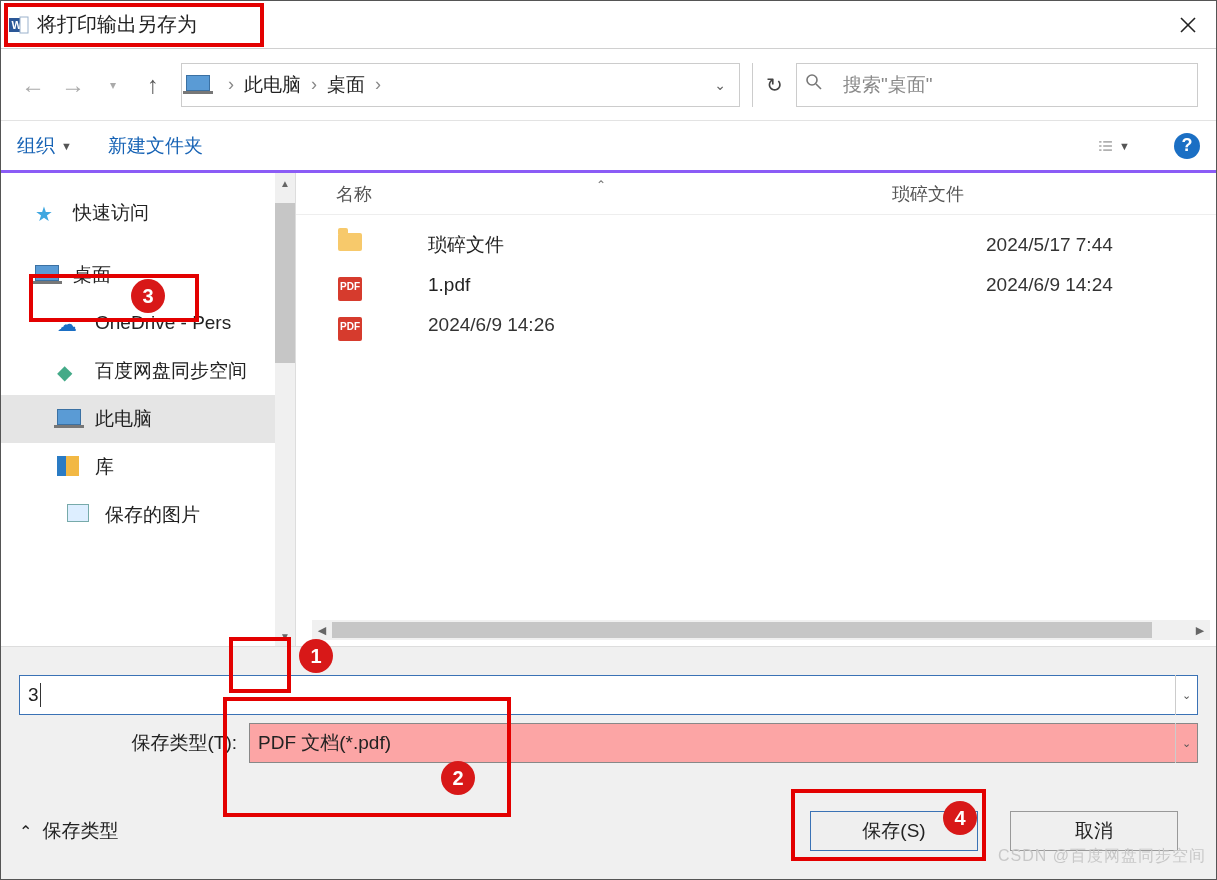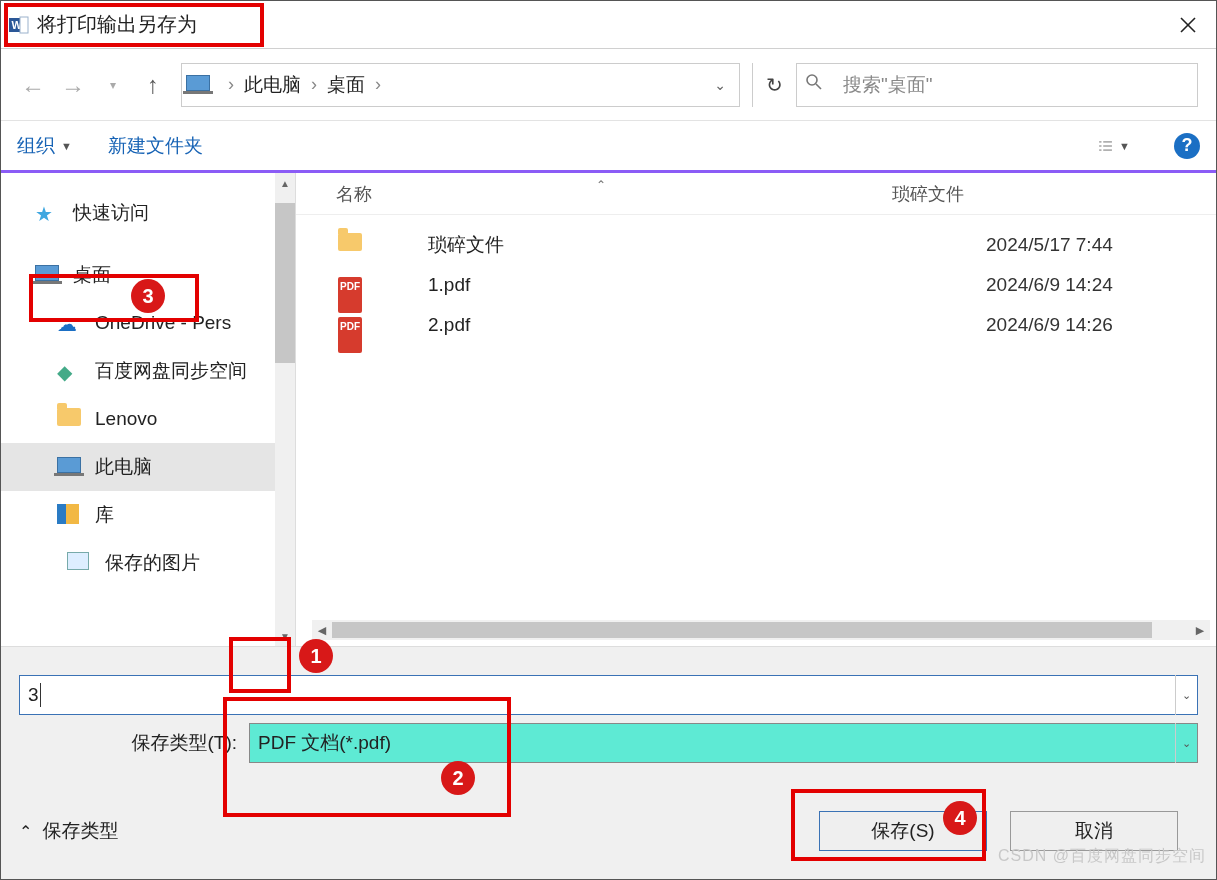--- a/index.html
+++ b/index.html
@@ -66,33 +66,33 @@
   .bottom { background: #f0f0f0; border-top: 1px solid #ddd; padding: 28px 18px 28px 18px; }
   .formrow { display: flex; align-items: center; margin-bottom: 8px; }
   .formlabel { width: 230px; text-align: right; padding-right: 12px; font-size: 19px; }
   .filename-input { flex: 1; height: 40px; border: 1px solid #888; background: #fff; display: flex; align-items: center; padding-left: 8px; font-size: 19px; }
   .filename-input .caret { border-right: 1px solid #333; height: 24px; margin-left: 1px; }
   .combo-drop { width: 22px; height: 40px; border-left: 1px solid #ccc; display: flex; align-items: center; justify-content: center; font-size: 11px; color: #555; }
 
   .actions { display: flex; align-items: center; margin-top: 48px; }
   .hide-folders { display: flex; align-items: center; font-size: 19px; }
   .hide-caret { margin-right: 10px; font-size: 16px; }
-  .btns { margin-left: auto; display: flex; gap: 23px; margin-right: 20px;}
+  .btns { margin-left: auto; display: flex; gap: 32px; margin-right: 20px;}
   .btn { width: 168px; height: 40px; border: 1px solid #999; background: #efefef; display: flex; align-items: center; justify-content: center; font-size: 19px; cursor: pointer; }
 
   
   .anno-rect { position: absolute; border: 4px solid #e30000; pointer-events: none; z-index: 50; }
   .anno-badge { position: absolute; width: 34px; height: 34px; border-radius: 50%; background: #d81818; color: #fff; display: flex; align-items: center; justify-content: center; font-size: 20px; font-weight: bold; z-index: 60; pointer-events: none; }
 
   
   .ico-laptop { display:inline-block; width:24px; height:16px; background:#5a9bd5; border:1px solid #3b71a3; position:relative; }
   .ico-laptop:after{content:"";position:absolute;left:-4px;right:-4px;bottom:-4px;height:3px;background:#777;}
   .ico-folder { display:inline-block; width:24px; height:18px; background:#f7c96b; border-radius:2px; position:relative; }
   .ico-folder:before{content:"";position:absolute;top:-5px;left:0;width:10px;height:6px;background:#f7c96b;border-radius:2px 2px 0 0;}
-  .ico-pdf { display:inline-block; width:24px; height:36px; background:#d63b2d; color:#fff; font-size:10px; font-weight:bold; text-align:center; line-height:20px; border-radius:2px; }
+  .ico-pdf { display:inline-block; width:24px; height:24px; background:#d63b2d; color:#fff; font-size:10px; font-weight:bold; text-align:center; line-height:20px; border-radius:2px; }
   .ico-star { color:#3fa7e0; font-size:20px; }
   .ico-cloud { color:#1b6fc4; font-size:20px; }
   .ico-disk { color:#4a8; font-size:20px; }
   .ico-lib { display:inline-block; width:22px;height:20px;background:linear-gradient(90deg,#2a7bc4 40%,#f2b844 40%); }
   .ico-pic { display:inline-block;width:22px;height:18px;border:1px solid #7aa; background:#def; }
 
   
   .watermark { position: absolute; right: 10px; bottom: 12px; font-size: 16px; color: #c8c8c8; letter-spacing: 1px; z-index: 40; pointer-events:none;}
 </style>
 </head>
@@ -184,24 +184,20 @@
           <span>桌面</span>
         </div>
         <div class="tree-item indent">
           <span class="tree-icon ico-cloud">☁</span>
           <span>OneDrive - Pers</span>
         </div>
         <div class="tree-item indent">
           <span class="tree-icon ico-disk">◆</span>
           <span>百度网盘同步空间</span>
         </div>
-        <div class="tree-item indent">
-          <span class="tree-icon"><span class="ico-folder"></span></span>
-          <span>Lenovo</span>
-        </div>
         <div class="tree-item indent selected">
           <span class="tree-icon"><span class="ico-laptop"></span></span>
           <span>此电脑</span>
         </div>
         <div class="tree-item indent">
           <span class="tree-icon"><span class="ico-lib"></span></span>
           <span>库</span>
         </div>
         <div class="tree-item indent" style="padding-left:66px;">
           <span class="tree-icon"><span class="ico-pic"></span></span>
@@ -229,21 +225,20 @@
           <span class="row-name">琐碎文件</span>
           <span class="row-date">2024/5/17 7:44</span>
         </div>
         <div class="row">
           <span class="row-icon"><span class="ico-pdf">PDF</span></span>
           <span class="row-name">1.pdf</span>
           <span class="row-date">2024/6/9 14:24</span>
         </div>
         <div class="row">
           <span class="row-icon"><span class="ico-pdf">PDF</span></span>
-          <span class="row-name">2.pdf</span>
           <span class="row-date">2024/6/9 14:26</span>
         </div>
       </div>
       <div class="hscroll">
         <div class="hscroll-arrow">◀</div>
         <div class="hscroll-track">
           <div class="hscroll-thumb"></div>
         </div>
         <div class="hscroll-arrow">▶</div>
       </div>
@@ -253,21 +248,21 @@
   <div class="bottom">
     <div class="formrow">
       <div class="filename-input" style="border-color:#3a72b5;">
         <span>3</span>
           <span class="caret"></span>
         <div style="margin-left:auto;" class="combo-drop">⌄</div>
       </div>
     </div>
     <div class="formrow">
       <div class="formlabel">保存类型(T):</div>
-      <div class="filename-input" style="background:#5eead4;">
+      <div class="filename-input" style="background:#fca5a5;">
         <span>PDF 文档(*.pdf)</span>
         <div style="margin-left:auto;" class="combo-drop">⌄</div>
       </div>
     </div>
 
     <div class="actions">
       <div class="hide-folders">
         <span class="hide-caret">⌃</span>
         <span>保存类型</span>
       </div>

